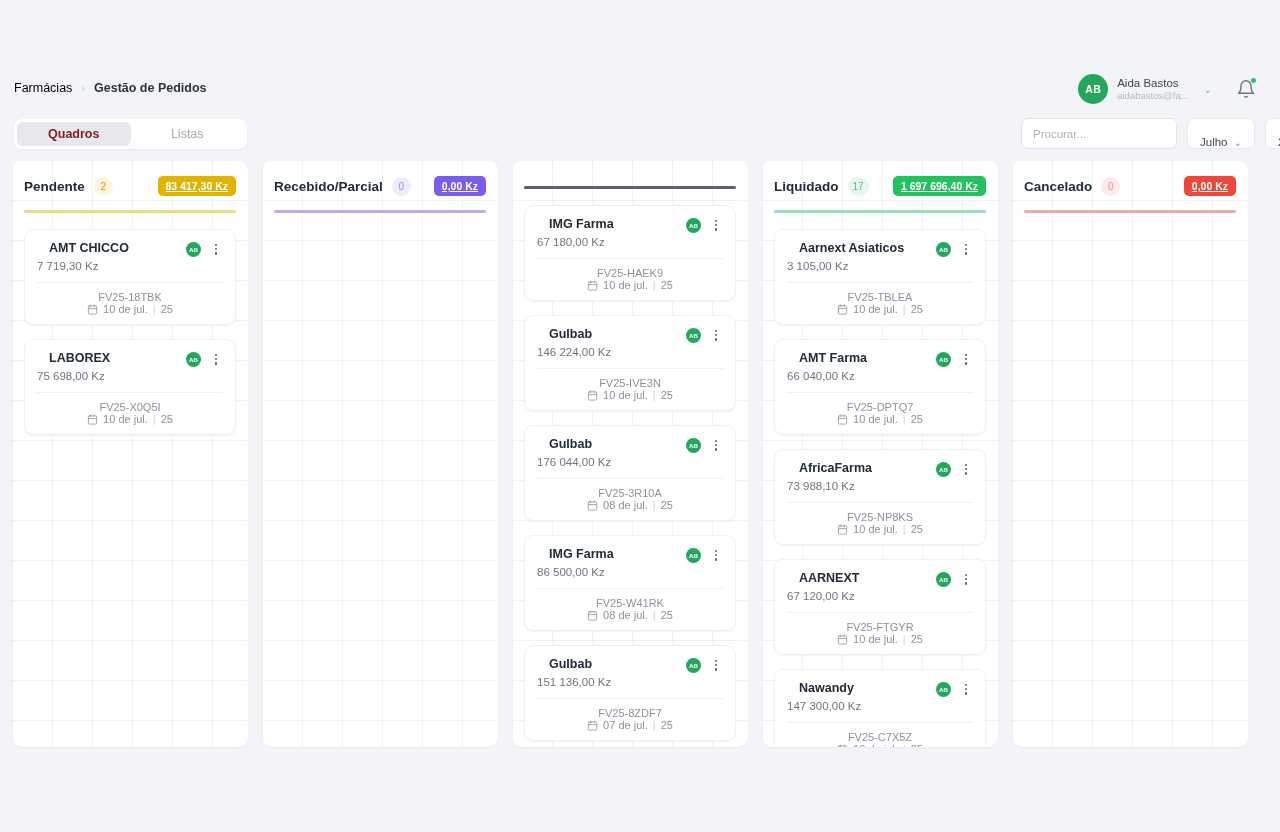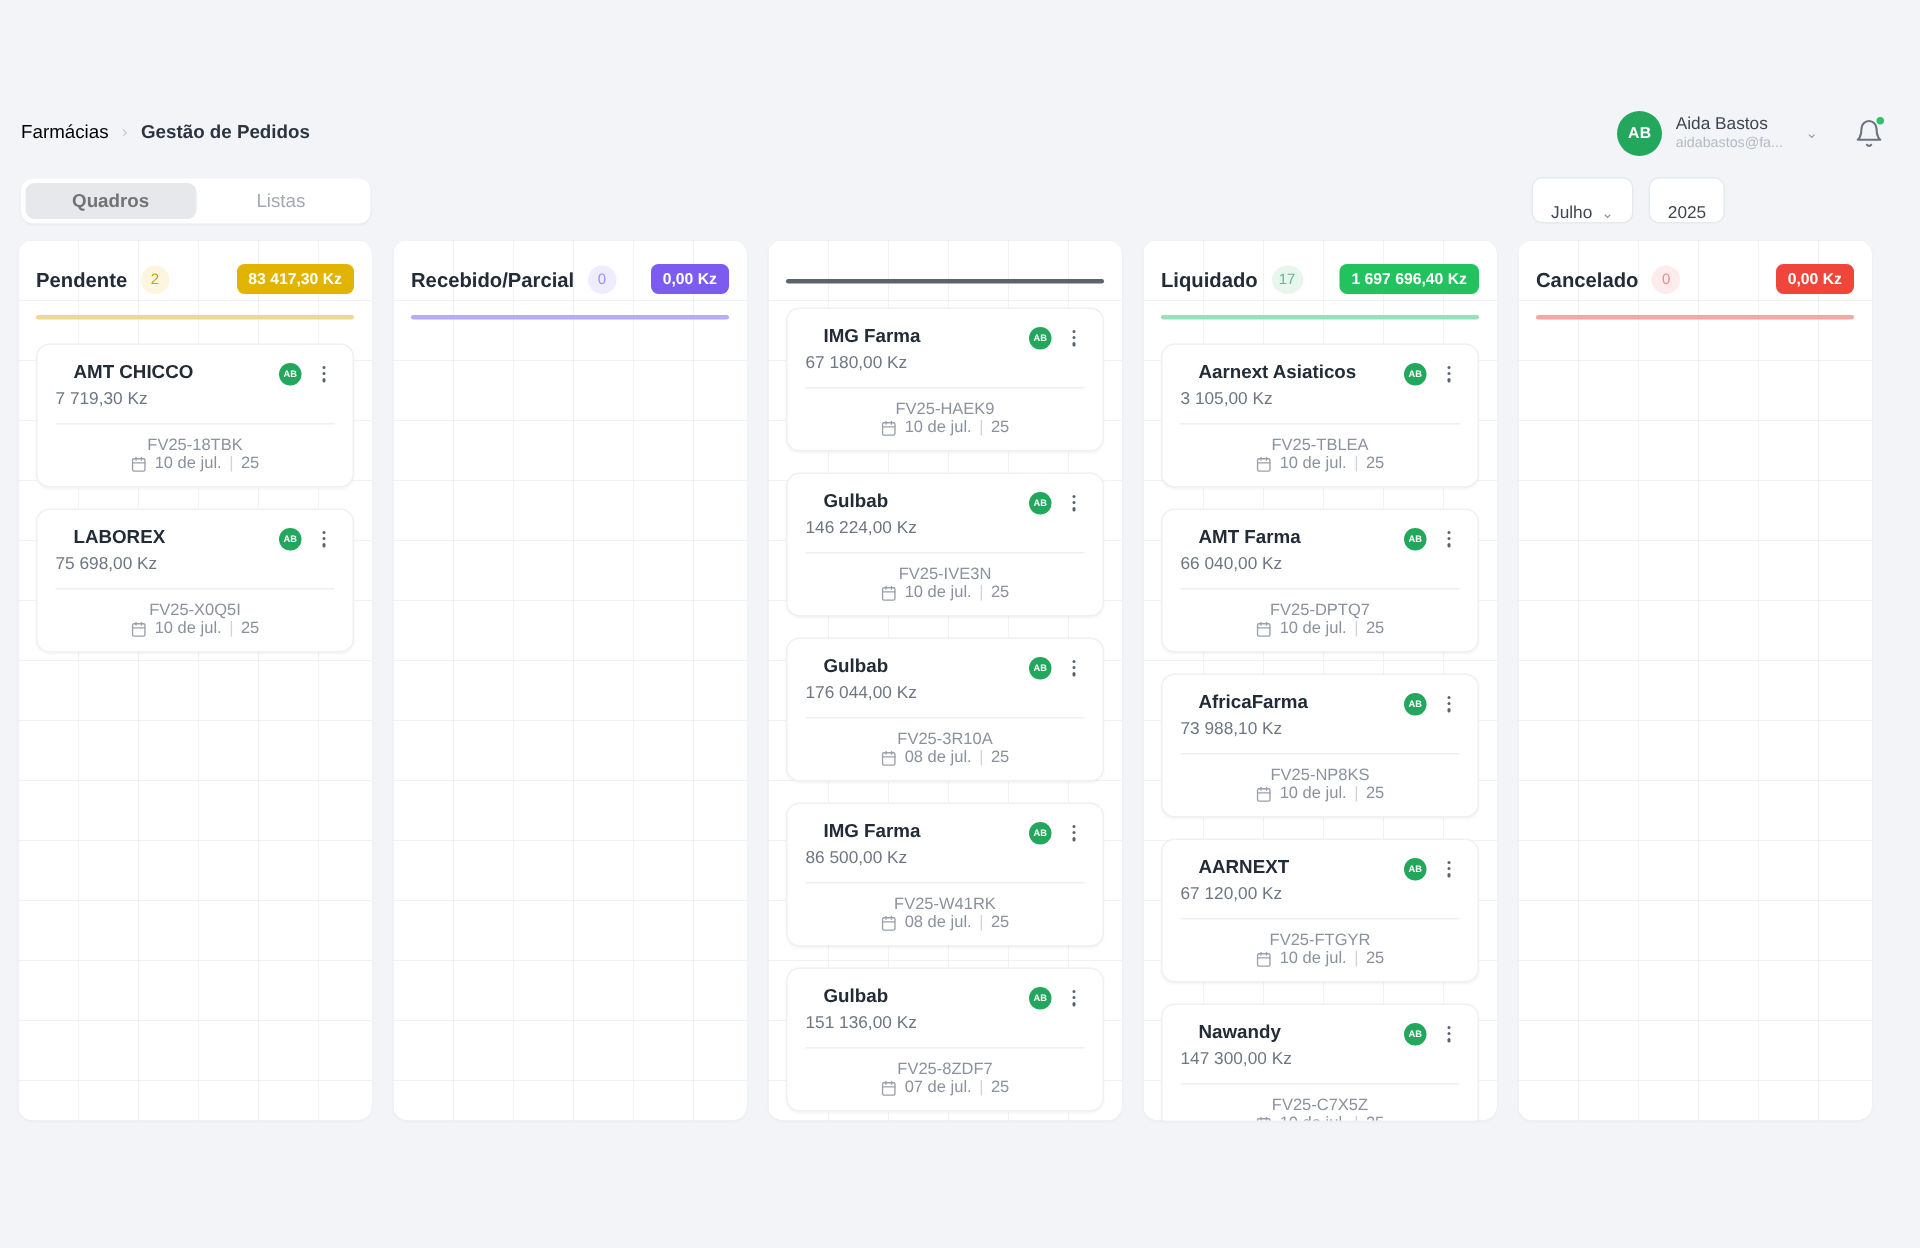--- a/index.html
+++ b/index.html
@@ -67,21 +67,21 @@
     box-shadow: 0 1px 2px rgba(16,24,40,.05);
   }
   .tab {
     flex: 1;
     display: flex; align-items: center; justify-content: center;
     font-size: 12.5px;
     border-radius: 6px;
     color: #a3a9b3;
     cursor: pointer;
   }
-  .tab.active { background: #e6e8ec; color: #737373; font-weight: bold; }
+  .tab.active { background: #e6e8ec; color: #7f1d1d; font-weight: bold; }
 
   
   .filters {
     position: absolute;
     left: 1021px; top: 118px;
     display: flex; gap: 10px;
   }
   .search-input {
     width: 156px; height: 31px;
     border: 1px solid #dfe3e8;
@@ -139,21 +139,21 @@
     min-width: 19px; height: 19px; border-radius: 50%;
     display: flex; align-items: center; justify-content: center;
     font-size: 10px; padding: 0 5px;
   }
   .col-total {
     margin-left: auto;
     height: 20px; border-radius: 5px;
     display: flex; align-items: center;
     padding: 0 8px;
     font-size: 10.5px; font-weight: bold;
-    color: #fff; white-space: nowrap;
+    color: #fff; white-space: nowrap; text-decoration: underline;
   }
   .col-rule { height: 3px; border-radius: 2px; margin-top: 12px; }
 
   .cards { margin-top: 16px; }
 
   .card {
     background: #fff;
     border: 1px solid #eef0f3;
     border-radius: 9px;
     box-shadow: 0 1px 2px rgba(16,24,40,.05);
@@ -215,20 +215,21 @@
     </svg>
     <span class="bell-dot"></span>
   </div>
 
   <div class="tabs">
     <div class="tab active">Quadros</div>
     <div class="tab">Listas</div>
   </div>
 
   <div class="filters">
+    <input class="search-input" type="text" placeholder="Procurar..." style="">
     <div class="sel">
       <span>Julho</span>
       <span style="font-size:10px;color:#8b929d;">⌄</span>
     </div>
     <div class="sel">
       <span>2025</span>
     </div>
   </div>
 </div>
 

